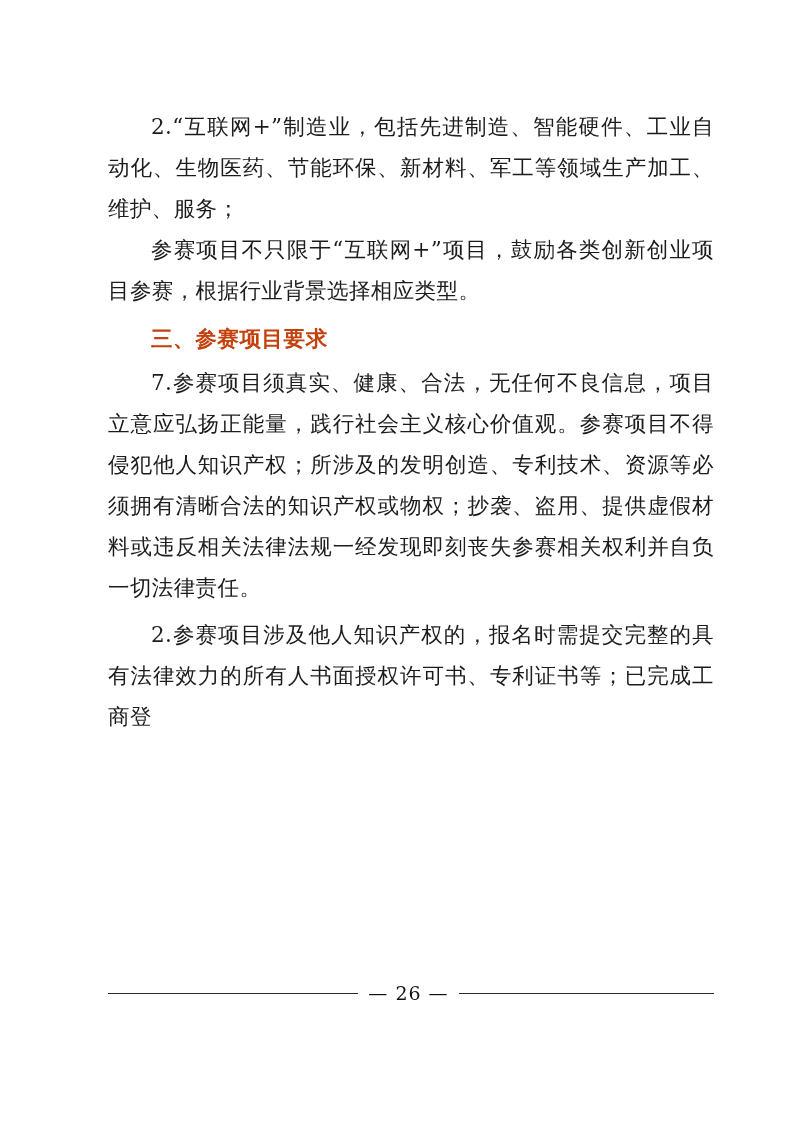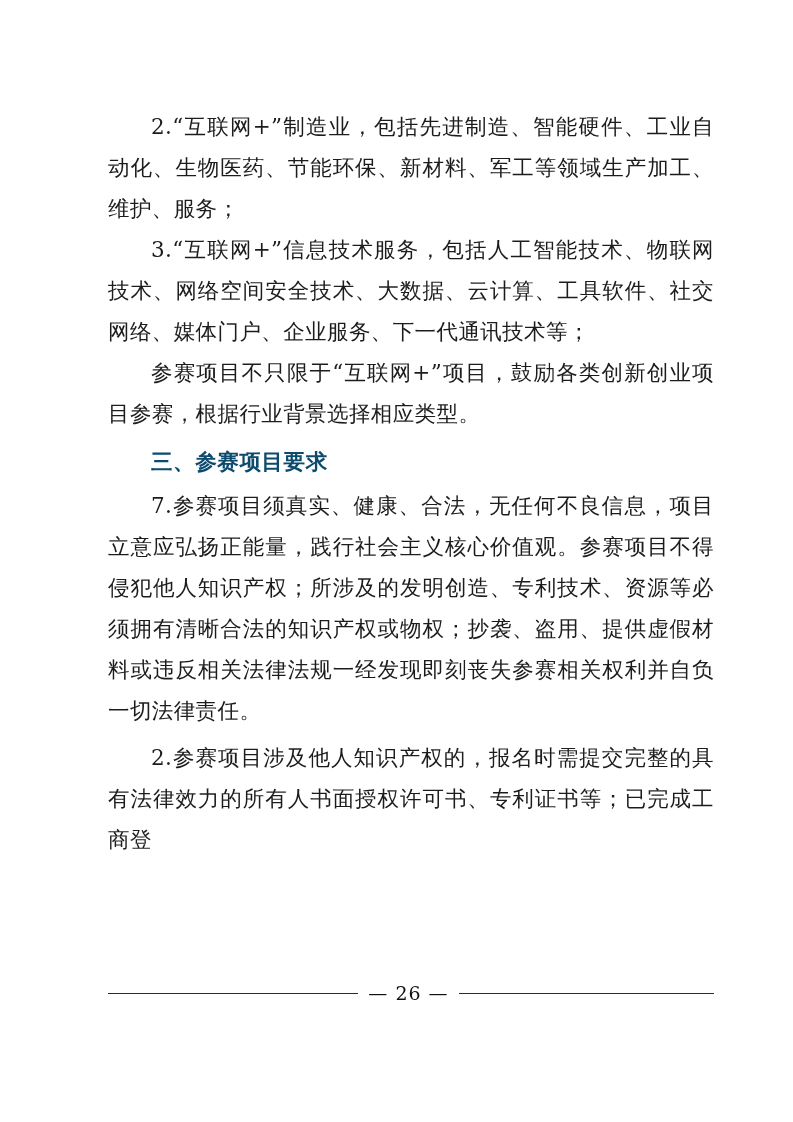--- a/index.html
+++ b/index.html
@@ -39,21 +39,21 @@
     word-break: break-all;
     color: #1c1c1c;
   }
   .heading {
     font-size: 21.5px;
     line-height: 41px;
     letter-spacing: 0.6px;
     font-weight: bold;
     text-indent: 2em;
     margin: 7px 0 3px 0;
-    color: #0c4a6e;
+    color: #c2410c;
   }
   .gap {
     height: 6px;
   }
   .footer {
     position: absolute;
     left: 0;
     top: 985px;
     width: 793px;
     text-align: center;
@@ -80,21 +80,20 @@
   }
 </style>
 </head>
 <body>
 
 <div class="page">
 
   <div class="content">
 
     <p class="para">2.“互联网+”制造业，包括先进制造、智能硬件、工业自动化、生物医药、节能环保、新材料、军工等领域生产加工、维护、服务；</p>
-    <p class="para">3.“互联网+”信息技术服务，包括人工智能技术、物联网技术、网络空间安全技术、大数据、云计算、工具软件、社交网络、媒体门户、企业服务、下一代通讯技术等；</p>
     <p class="para">参赛项目不只限于“互联网+”项目，鼓励各类创新创业项目参赛，根据行业背景选择相应类型。</p>
 
     <h2 class="heading">三、参赛项目要求</h2>
 
     <p class="para">7.参赛项目须真实、健康、合法，无任何不良信息，项目立意应弘扬正能量，践行社会主义核心价值观。参赛项目不得侵犯他人知识产权；所涉及的发明创造、专利技术、资源等必须拥有清晰合法的知识产权或物权；抄袭、盗用、提供虚假材料或违反相关法律法规一经发现即刻丧失参赛相关权利并自负一切法律责任。</p>
     <div class="gap"></div>
     <p class="para">2.参赛项目涉及他人知识产权的，报名时需提交完整的具有法律效力的所有人书面授权许可书、专利证书等；已完成工商登</p>
 
   </div>
 

